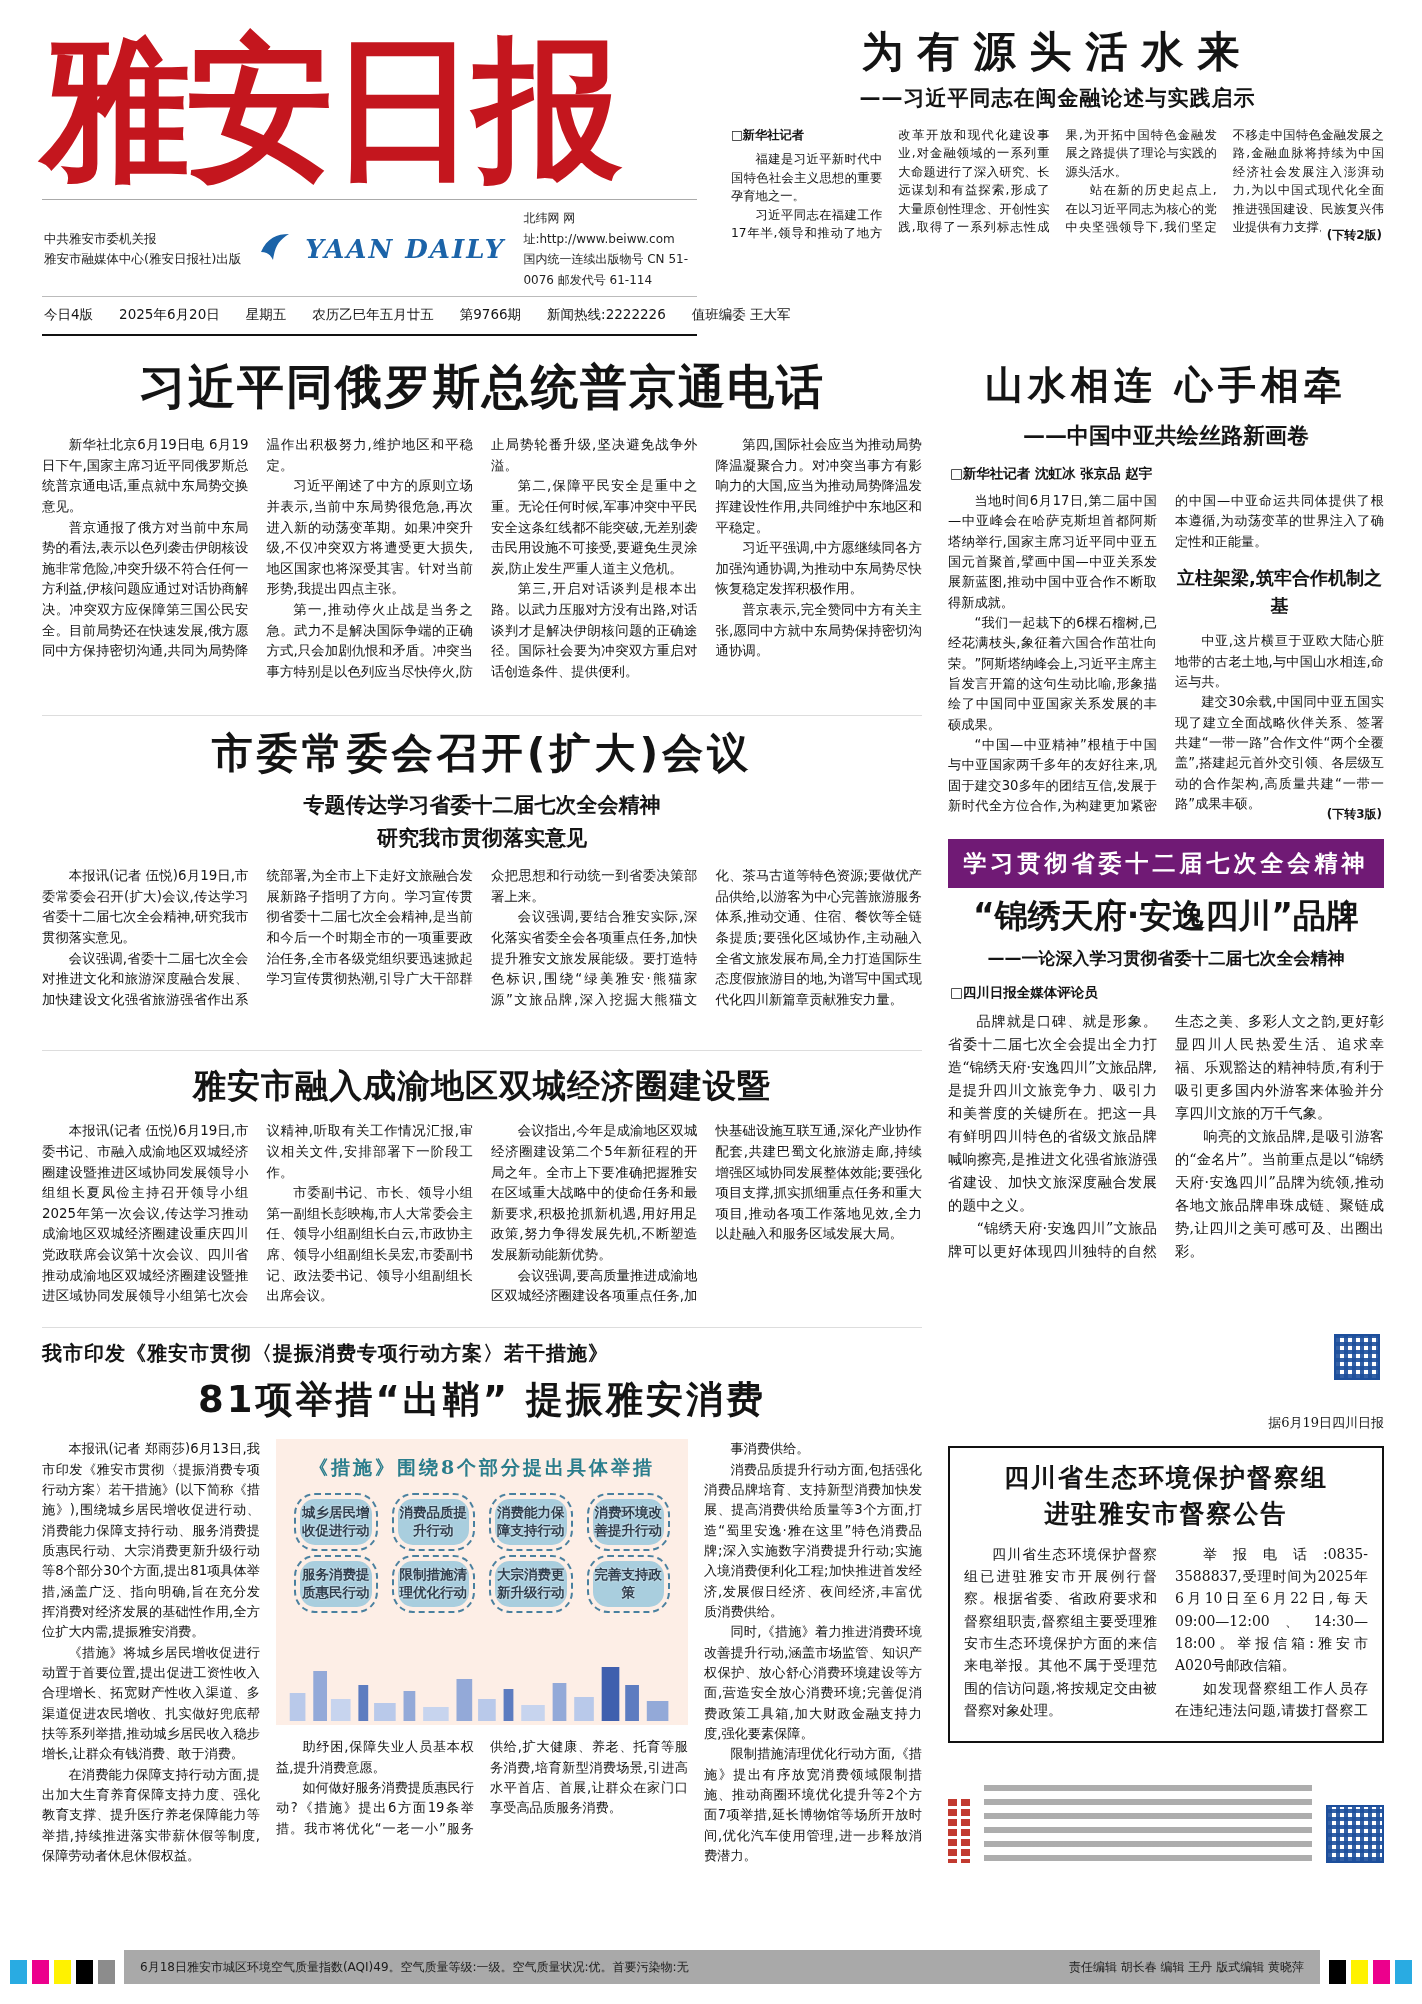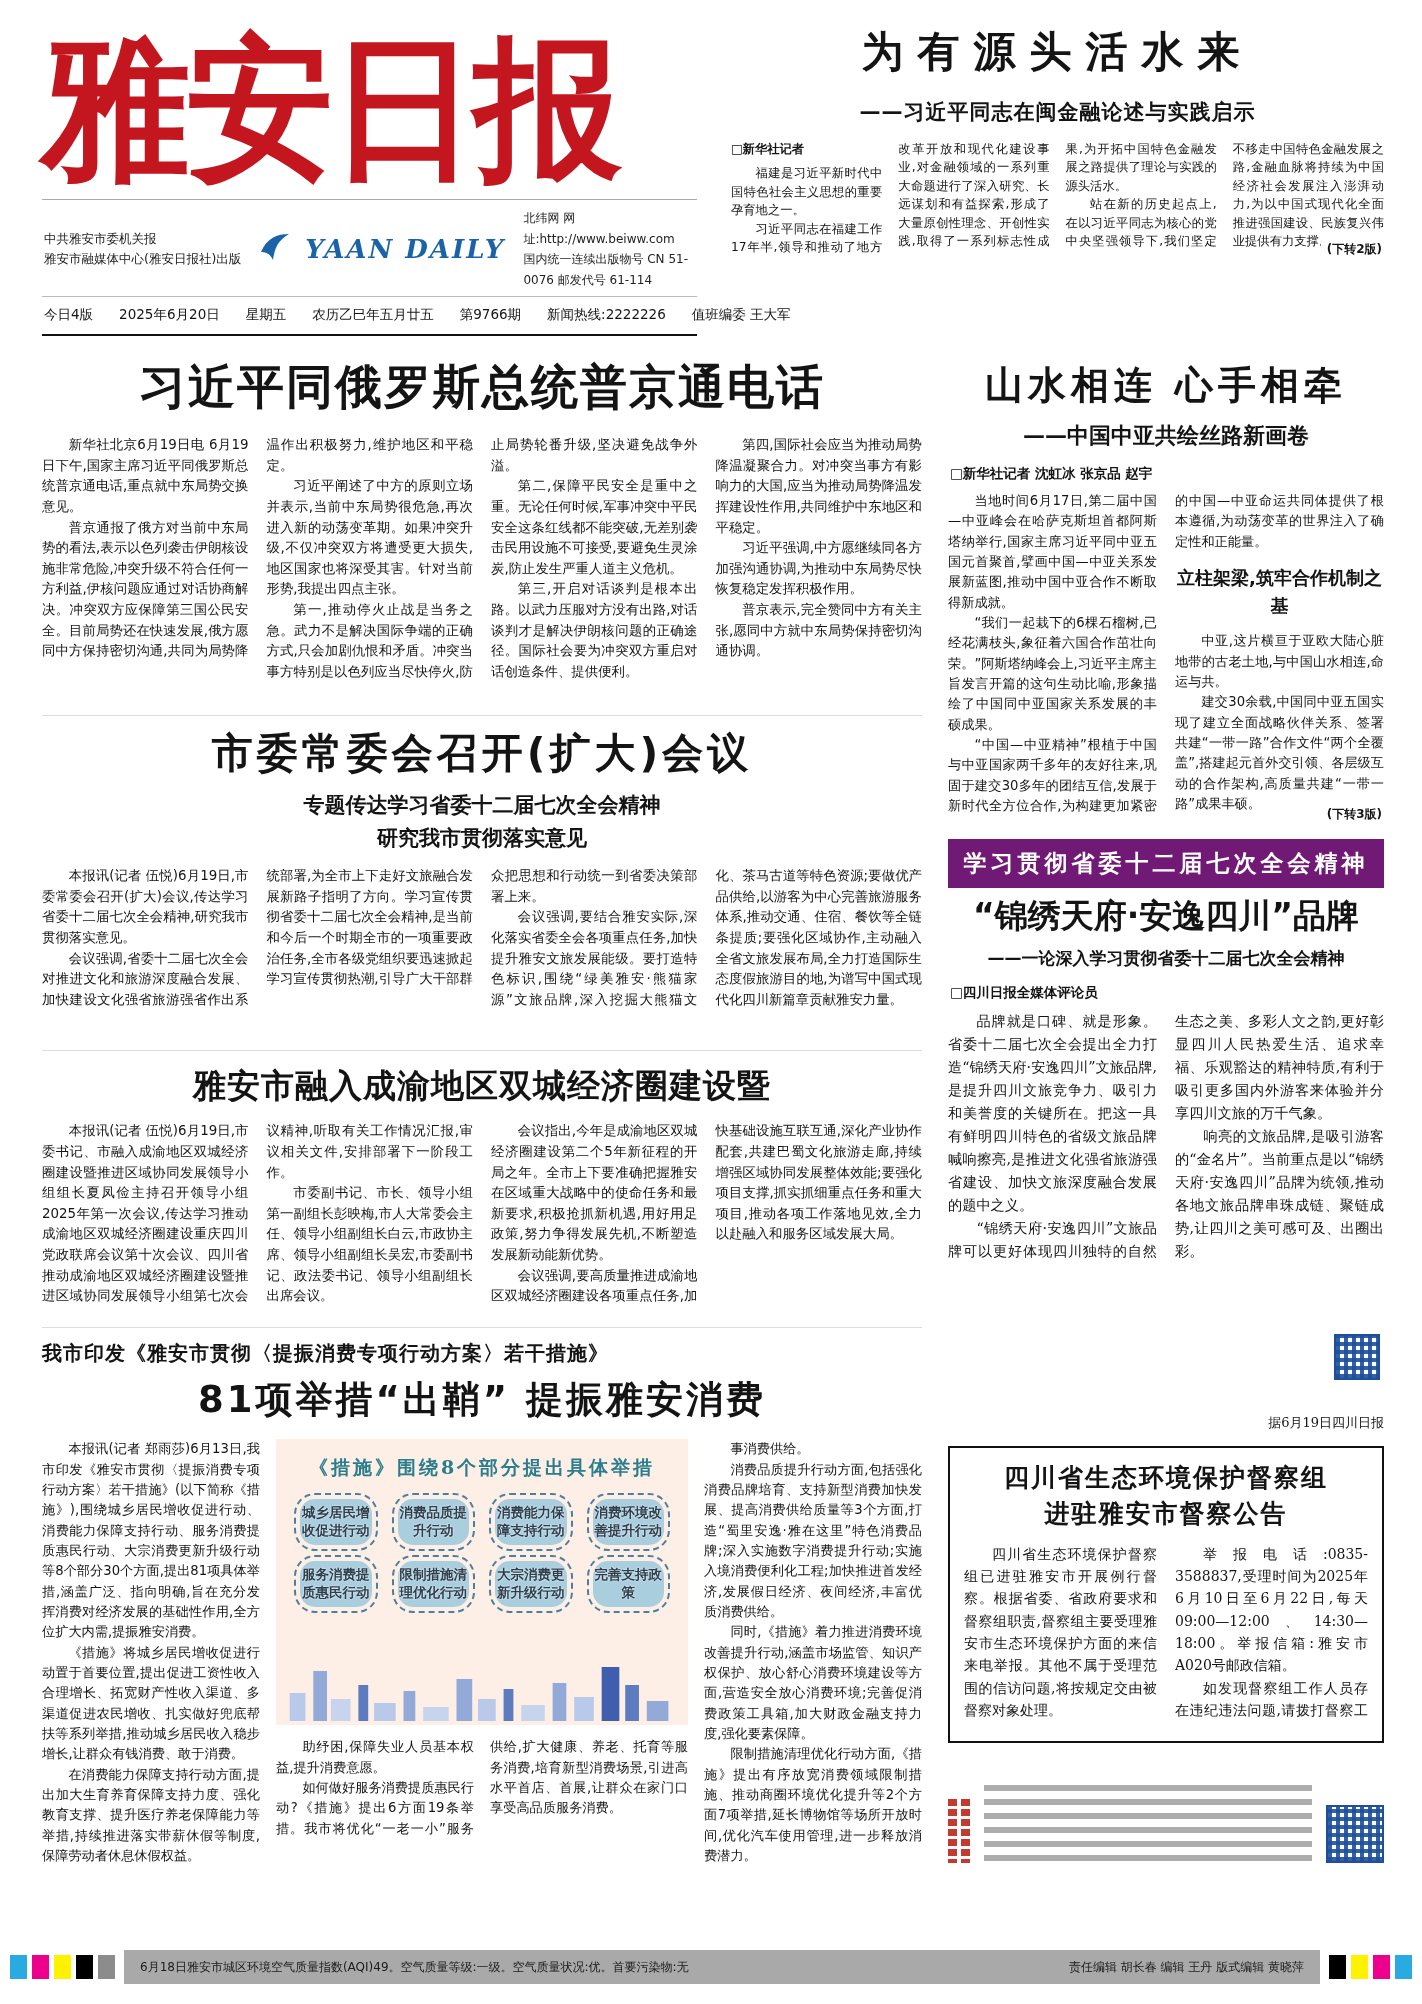--- a/index.html
+++ b/index.html
@@ -19,21 +19,21 @@
   .logo-en{display:flex;align-items:center;gap:12px;color:#1b63a8;flex:none}
   .logo-en .word{font-family:"DejaVu Serif","Liberation Serif",serif;font-weight:bold;
                  font-style:italic;font-size:26px;letter-spacing:2px}
   .net-lines{font-size:12px;line-height:1.7;color:#222}
   .date-row{display:flex;gap:26px;font-size:13.5px;padding:9px 2px 10px 2px;
             border-top:1px solid #bbb;border-bottom:2px solid #111;white-space:nowrap}
 
   
   .a1{flex:1;padding:14px 0 0 34px}
   .a1-title{font-size:42px;font-weight:bold;text-align:center;letter-spacing:14px;white-space:nowrap}
-  .a1-sub{font-size:21px;font-weight:bold;text-align:center;margin-top:18px;letter-spacing:1px}
+  .a1-sub{font-size:21px;font-weight:bold;text-align:center;margin-top:4px;letter-spacing:1px}
   .a1-body{margin-top:14px;column-count:4;column-gap:16px;font-size:12.3px;line-height:1.5;
            height:118px;overflow:hidden;text-align:justify;position:relative}
   .a1-body p{text-indent:2em}
   .a1-byline{font-weight:bold;text-indent:0 !important;margin-bottom:6px}
   .jump{position:absolute;right:2px;bottom:0;background:#fff;font-size:12px;font-weight:bold;padding-left:6px}
 
   
   .main{display:flex;gap:26px;margin-top:6px}
   .col-left{width:880px;flex:none}
   .col-right{flex:1;min-width:0}
@@ -104,21 +104,21 @@
   .vbar{width:9px;height:64px;background:repeating-linear-gradient(180deg,#c23a30 0 7px,transparent 7px 10px)}
   .textbars{flex:1;align-self:flex-end;height:78px;
      background:repeating-linear-gradient(180deg,#6a6a6a 0 6px,transparent 6px 14px);opacity:.55}
   .qr{width:58px;height:58px;border:2px solid #1d4f9c;flex:none;
       background:repeating-linear-gradient(0deg,rgba(29,79,156,.9) 0 4px,transparent 4px 8px),
                  repeating-linear-gradient(90deg,rgba(29,79,156,.9) 0 4px,#fff 4px 8px)}
   .qr.small{width:46px;height:46px;position:absolute;right:4px;bottom:30px}
   .kai-wrap{position:relative}
 
   
-  .footbar{position:absolute;left:0;right:0;top:1950px;height:34px;display:flex;align-items:center;gap:5px;padding:0 10px}
+  .footbar{position:absolute;left:0;right:0;top:1950px;height:34px;display:flex;align-items:flex-end;gap:5px;padding:0 10px}
   .sw{width:17px;height:24px;flex:none}
   .foot-strip{flex:1;align-self:stretch;background:#a9a9a9;display:flex;align-items:center;
               justify-content:space-between;padding:0 16px;margin:0 4px}
   .foot-strip span{font-size:12px;color:#1c1c1c;white-space:nowrap}
 </style>
 </head>
 <body>
 
 <div class="page">
 

